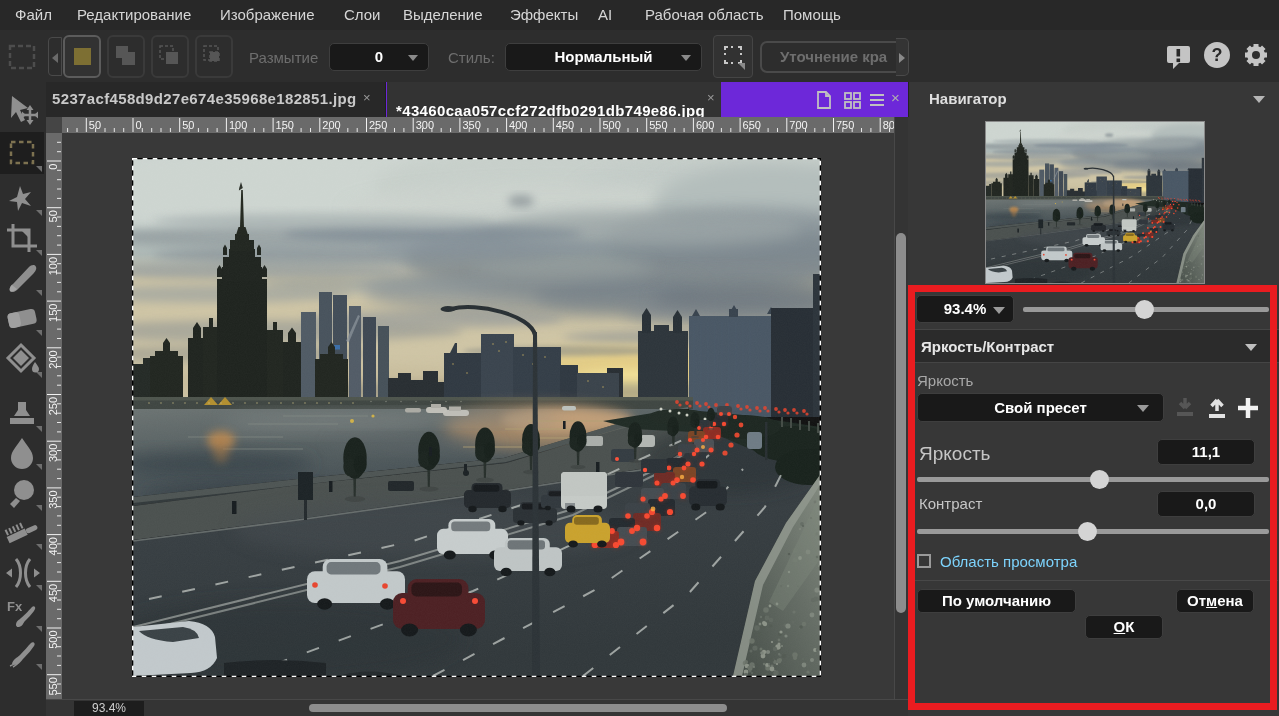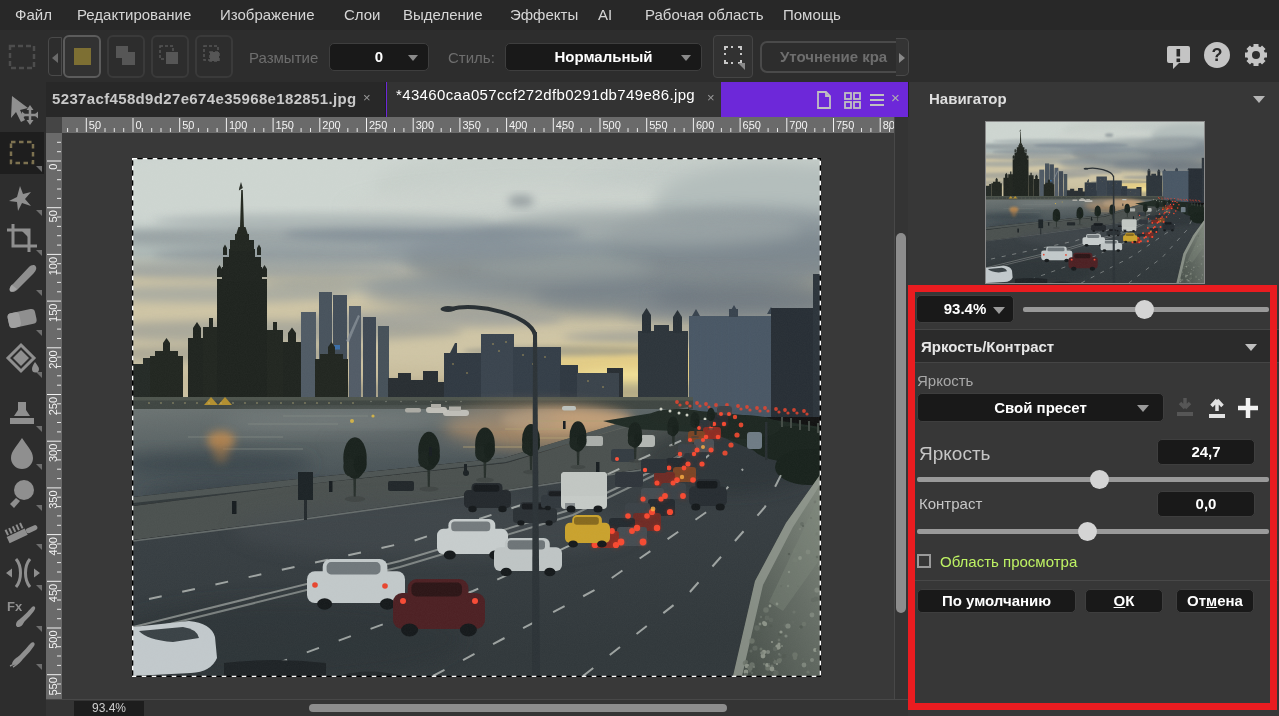--- a/index.html
+++ b/index.html
@@ -209,21 +209,21 @@
   </svg>
 </div>
 
 <div id="docarea"></div>
 <div id="tabbar">
   <div class="abs" style="left:0px;top:0px;width:340px;height:35px;background:#282828;border-right:1px solid #1f1f1f">
     <span class="abs" style="left:6px;top:8px;font-size:15px;font-weight:bold;letter-spacing:0.35px;color:#c9c9c9">5237acf458d9d27e674e35968e182851.jpg</span>
     <span class="abs" style="left:317px;top:8px;font-size:13px;color:#9a9a9a">×</span>
   </div>
   <div class="abs" style="left:341px;top:0px;width:334px;height:35px;background:#333333">
-    <span class="abs" style="left:9px;top:4px;font-size:15px;font-weight:normal;letter-spacing:0.35px;color:#ffffff">*43460caa057ccf272dfb0291db749e86.jpg</span>
+    <span class="abs" style="left:9px;top:20px;font-size:15px;font-weight:bold;letter-spacing:0.35px;color:#ffffff">*43460caa057ccf272dfb0291db749e86.jpg</span>
     <span class="abs" style="left:320px;top:8px;font-size:13px;color:#9a9a9a">×</span>
   </div>
 
   <svg class="abs" style="left:768px;top:8px" width="20" height="20">
     <path d="M4 2 h8 l4 4 v12 h-12 Z" fill="none" stroke="#c0c0c0" stroke-width="1.8"></path>
     <path d="M12 2 v4 h4" fill="none" stroke="#c0c0c0" stroke-width="1.8"></path>
   </svg>
   <svg class="abs" style="left:797px;top:9px" width="20" height="20">
     <g fill="none" stroke="#c0c0c0" stroke-width="1.8">
       <rect x="2" y="2" width="6" height="6"></rect>
@@ -482,36 +482,36 @@
 </svg>
 <svg class="abs" style="left:1204px;top:395px" width="26" height="26">
   <path d="M13 16 V6 M13 5 l-5.5 6 M13 5 l5.5 6" stroke="#e2e2e2" stroke-width="3.5" fill="none"></path>
   <rect x="5" y="19" width="16" height="4" fill="#e2e2e2"></rect>
 </svg>
 <svg class="abs" style="left:1235px;top:395px" width="26" height="26">
   <path d="M13 3 V23 M3 13 H23" stroke="#f2f2f2" stroke-width="4.5"></path>
 </svg>
 
 <span class="abs" style="left:919px;top:443px;font-size:19px;color:#c6c6c6">Яркость</span>
-<div class="darkbox abs" style="left:1157px;top:439px;width:98px;height:26px;font-size:15px;line-height:24px">24,7</div>
+<div class="darkbox abs" style="left:1157px;top:439px;width:98px;height:26px;font-size:15px;line-height:24px">11,1</div>
 <div class="abs" style="left:917px;top:477px;width:352px;height:5px;background:#9a9a9a;border-radius:2px"></div>
 <div class="abs" style="left:1090px;top:470px;width:19px;height:19px;background:#d4d4d4;border-radius:50%"></div>
 
 <span class="abs" style="left:919px;top:495px;font-size:15px;color:#c6c6c6">Контраст</span>
 <div class="darkbox abs" style="left:1157px;top:491px;width:98px;height:26px;font-size:15px;line-height:24px">0,0</div>
 <div class="abs" style="left:917px;top:529px;width:352px;height:5px;background:#9a9a9a;border-radius:2px"></div>
 <div class="abs" style="left:1078px;top:522px;width:19px;height:19px;background:#d4d4d4;border-radius:50%"></div>
 
 <div class="abs" style="left:917px;top:554px;width:14px;height:14px;border:2px solid #9a9a9a"></div>
-<span class="abs" style="left:940px;top:553px;font-size:15px;color:#bef264">Область просмотра</span>
+<span class="abs" style="left:940px;top:553px;font-size:15px;color:#7dd3fc">Область просмотра</span>
 
 <div class="abs" style="left:909px;top:580px;width:369px;height:1px;background:#484848"></div>
 
 <div class="darkbox abs" style="left:917px;top:589px;width:159px;height:24px;font-size:15px;line-height:22px">По умолчанию</div>
-<div class="darkbox abs" style="left:1085px;top:589px;width:78px;height:24px;font-size:15px;line-height:22px"><u>О</u>К</div>
+<div class="darkbox abs" style="left:1085px;top:615px;width:78px;height:24px;font-size:15px;line-height:22px"><u>О</u>К</div>
 <div class="darkbox abs" style="left:1176px;top:589px;width:78px;height:24px;font-size:15px;line-height:22px">От<u>м</u>ена</div>
 
 <svg width="0" height="0" style="position:absolute">
 <defs>
       <linearGradient id="skyg" x1="0" y1="0" x2="0" y2="1">
 <stop offset="0" stop-color="#c9d1cc"></stop>
         <stop offset="0.25" stop-color="#c0cac6"></stop>
 <stop offset="0.38" stop-color="#adb8b6"></stop>
         <stop offset="0.46" stop-color="#c9c2ab"></stop>
 <stop offset="0.475" stop-color="#cfc5a5"></stop>

